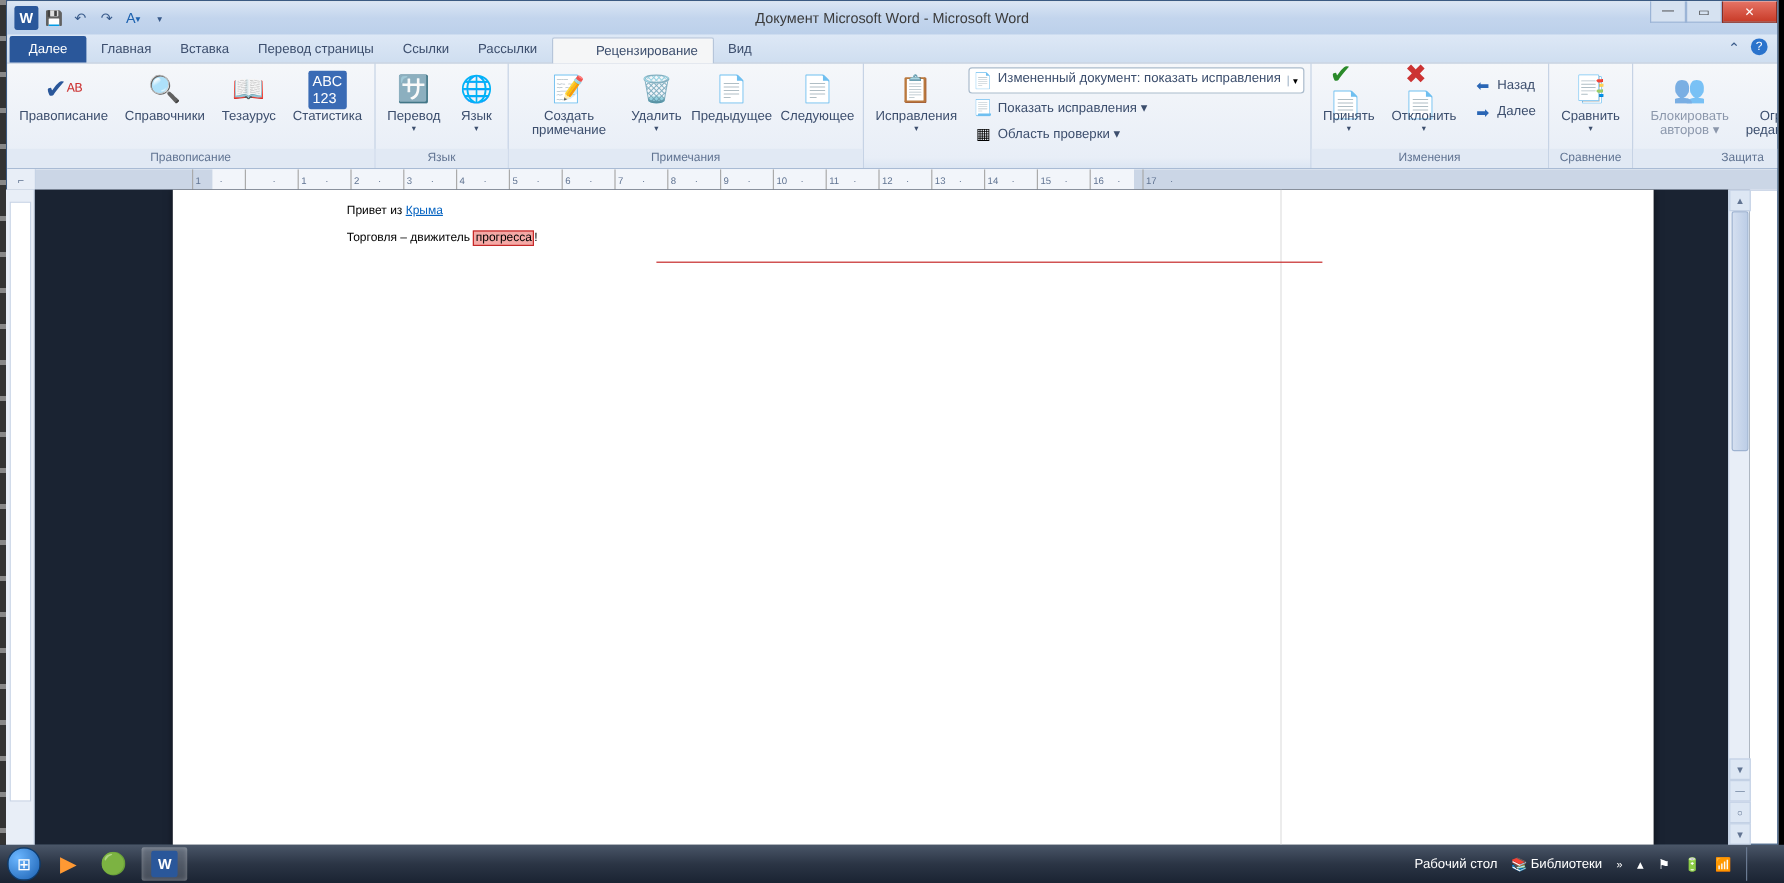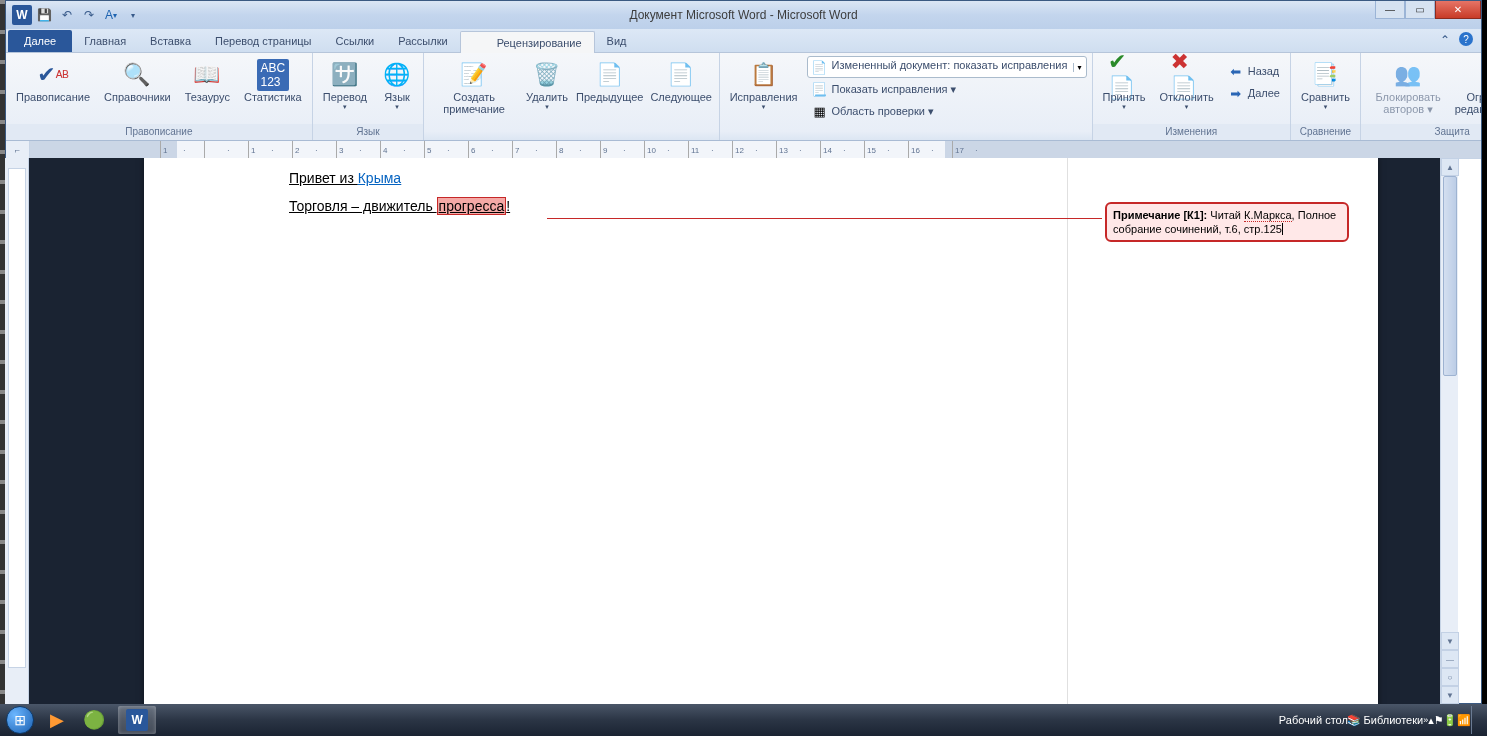--- a/index.html
+++ b/index.html
@@ -39,35 +39,35 @@
 .ruler-h-inner { position:absolute; left:130px; top:0; height:18px; display:flex; }
 .ruler-seg { width:44px; height:18px; font-size:8px; color:#617492; display:flex; align-items:center; justify-content:flex-start; border-left:1px solid #aaa; padding-left:2px; position:relative; }
 .ruler-seg::after { content:"·"; position:absolute; left:22px; }
 .ruler-shade { position:absolute; top:0; height:18px; background:#cbd6e6; }
 .docarea { position:absolute; left:5px; top:158px; width:1453px; height:546px; background:#899bb7; display:flex; }
 .ruler-v { width:24px; background:#e8eef7; border-right:1px solid #c6d3e5; position:relative; }
 .ruler-v-inner { position:absolute; top:10px; width:18px; left:3px; background:#fff; height:500px; border:1px solid #c6d3e5; }
 .canvas { flex:1; position:relative; overflow:hidden; background:#1a2332; }
 .page { position:absolute; left:115px; top:0; width:1234px; height:720px; background:#fff; box-shadow:0 0 6px rgba(0,0,0,.5); }
 .page-margin-line { position:absolute; left:923px; top:0; width:1px; height:720px; background:#e0e0e0; }
-.content { position:absolute; left:145px; top:12px; font-size:14px; color:#000; font-family:"Times New Roman",serif;text-decoration:underline; }
+.content { position:absolute; left:145px; top:12px; font-size:10px; color:#000; font-family:"Times New Roman",serif; }
 .content p { margin-bottom:12px; }
 .hlink { color:#0563c1; text-decoration:underline; }
 .hilite { background:#f4a9a6; border:1px solid #c62828; padding:0 1px; }
 .comment-line { position:absolute; left:403px; top:60px; width:555px; height:1px; background:#c62828; }
 .comment-box { position:absolute; left:961px; top:44px; width:244px; border:2px solid #c62828; background:#ffe8e8; border-radius:6px; padding:4px 6px; font-size:11px; color:#000; font-family:"Times New Roman",serif; line-height:14px; }
 .comment-box b { font-weight:bold; }
 .spell { border-bottom:1px dotted #c62828; }
 .vscroll { position:absolute; right:0; top:0; width:18px; height:546px; background:#e8eef7; border-left:1px solid #c6d3e5; }
 .vscroll .thumb { position:absolute; top:18px; left:2px; width:14px; height:200px; background:linear-gradient(to right,#d4dff0,#bccde6); border:1px solid #9eb3d1; border-radius:2px; }
 .vscroll .arr { width:18px; height:18px; background:#dde7f4; border:1px solid #c3d1e5; font-size:8px; display:flex; align-items:center; justify-content:center; color:#617492; position:absolute; }
 .taskbar { position:absolute; left:0; bottom:0; width:1487px; height:32px; background:linear-gradient(to bottom,#4a5668,#2b3545 50%,#1a2332); display:flex; align-items:center; }
 .tb-item { height:28px; margin:0 2px; padding:0 8px; display:flex; align-items:center; justify-content:center; cursor:pointer; border-radius:2px; }
 .tb-item.act2 { background:rgba(255,255,255,.18); box-shadow:inset 0 0 4px rgba(255,255,255,.3); }
-.tb-right { margin-left:auto; display:flex; align-items:center; gap:0; padding-right:8px; color:#fff; font-size:11px; }
+.tb-right { margin-left:auto; display:flex; align-items:center; gap:12px; padding-right:24px; color:#fff; font-size:11px; }
 .start { width:40px; height:32px; display:flex; align-items:center; justify-content:center; }
 .start-orb { width:28px; height:28px; border-radius:50%; background:radial-gradient(circle at 30% 30%,#6bb6ff,#1a5fb0); border:1px solid #0d3a6b; display:flex; align-items:center; justify-content:center; color:#fff; font-size:14px; }
 .disabled { opacity:.55; }
 </style>
 </head>
 <body>
 
 <div class="leftstrip"></div>
 
 <div class="window">
@@ -160,20 +160,21 @@
           </div>
         <div class="rbtn-lg">
             <div class="ic">📄</div>
             <div class="lbl">Предыдущее</div>
           </div>
         <div class="rbtn-lg">
             <div class="ic">📄</div>
             <div class="lbl">Следующее</div>
           </div>
       </div>
+      <div class="group-label">Примечания</div>
     </div>
 
     <div class="group" style="flex:0 0 auto;">
       <div class="group-body">
         <div class="rbtn-lg">
             <div class="ic">📋</div>
             <div class="lbl">Исправления</div>
             <div class="dd">▾</div>
           </div>
         <div class="vstack">
@@ -284,23 +285,20 @@
     <div class="ruler-v-inner"></div>
   </div>
   <div class="canvas">
     <div class="page">
       <div class="page-margin-line"></div>
       <div class="content">
         <p><span>Привет из </span><span class="hlink">Крыма</span></p>
         <p><span>Торговля – движитель </span><span class="hilite">прогресса</span><span>!</span></p>
       </div>
       <div class="comment-line"></div>
-      <div class="comment-box">
-        <b>Примечание [К1]: </b><span>Читай </span><span class="spell">К.Маркса</span><span>, Полное собрание сочинений, т.6, стр.125</span><span style="border-right:1px solid #000;"></span>
-      </div>
     </div>
   </div>
   <div class="vscroll">
     <div class="arr" style="top:0;">▲</div>
     <div class="thumb"></div>
     <div class="arr" style="bottom:54px;">▼</div>
     <div class="arr" style="bottom:36px;">—</div>
     <div class="arr" style="bottom:18px;">▲</div>
     <div class="arr" style="bottom:18px;left:0;">○</div>
     <div class="arr" style="bottom:0;">▼</div>

